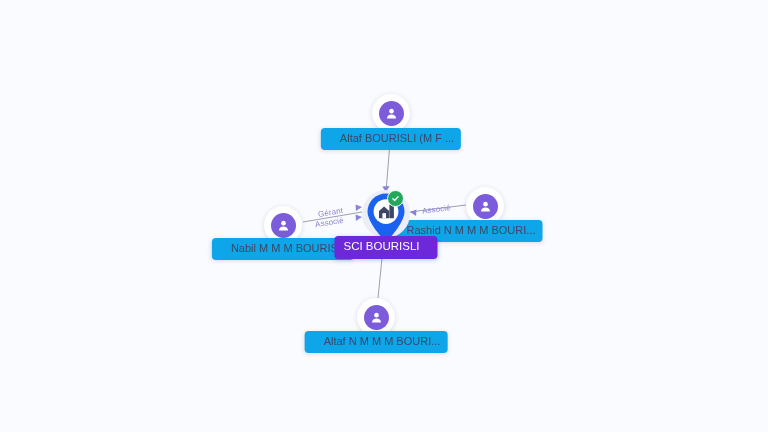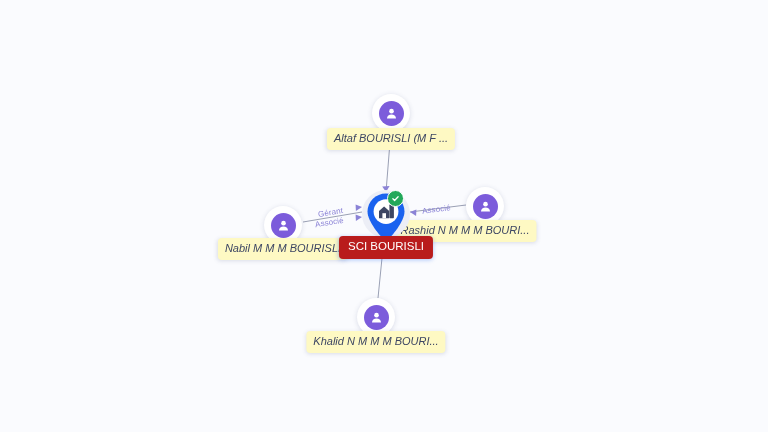--- a/index.html
+++ b/index.html
@@ -58,28 +58,27 @@
     display: flex;
     align-items: center;
     justify-content: center;
   }
   .person-inner svg { display: block; }
 
   .node-label {
     position: absolute;
     transform: translateX(-50%);
     white-space: nowrap;
-    background: #fef9c3;
+    background: #0ea5e9;
     color: #3d4663;
     font-size: 11px;
     line-height: 1;
-    padding: 5px 7px 6px 7px;
+    padding: 5px 7px 6px 19px;
     border-radius: 4px;
     box-shadow: 0 1px 4px rgba(60, 70, 120, 0.17);
-    font-style: italic;
   }
 
   
   .pin-halo {
     position: absolute;
     left: -24px;
     top: -24px;
     width: 48px;
     height: 48px;
     border-radius: 50%;
@@ -105,25 +104,25 @@
     display: flex;
     align-items: center;
     justify-content: center;
   }
   .pin-badge svg { display: block; }
 
   .company-label {
     position: absolute;
     transform: translateX(-50%);
     white-space: nowrap;
-    background: #b91c1c;
+    background: #6d28d9;
     color: #ffffff;
     font-size: 11.5px;
     line-height: 1;
-    padding: 5px 9px 6px 9px;
+    padding: 5px 18px 6px 9px;
     border-radius: 4px;
     box-shadow: 0 1px 4px rgba(26, 98, 239, 0.35);
     text-align: center;
   }
 
   
   .edge-label {
     position: absolute;
     white-space: nowrap;
     color: #8b83d6;
@@ -204,21 +203,21 @@
   <div class="node" style="left:376px; top:317px;">
     <div class="person-circle">
       <div class="person-inner">
         <svg width="15" height="15" viewBox="0 0 24 24" aria-hidden="true">
           <circle cx="12" cy="8.2" r="3.7" fill="#ffffff"></circle>
           <path d="M4.8 20c0-4.1 3.3-6.3 7.2-6.3s7.2 2.2 7.2 6.3z" fill="#ffffff"></path>
         </svg>
       </div>
     </div>
   </div>
-  <div class="node-label" style="left:376px; top:331px;">Khalid N M M M BOURI...</div>
+  <div class="node-label" style="left:376px; top:331px;">Altaf N M M M BOURI...</div>
 
   <div class="node" style="left:386px; top:214px;">
     <div class="pin-halo"></div>
     <div class="pin-wrap">
       <svg width="42" height="54" viewBox="0 0 42 54" aria-hidden="true">
         <path d="M21 2.5c-10.2 0-18.5 8.1-18.5 18.1 0 10.2 12.9 24.6 17.1 29.1
                  0.8 0.8 2.0 0.8 2.8 0 4.2-4.5 17.1-18.9 17.1-29.1
                  C39.5 10.6 31.2 2.5 21 2.5z" fill="#1a62ef"></path>
         <circle cx="21" cy="20.6" r="12.4" fill="#ffffff"></circle>
         <g fill="#3d4663">

